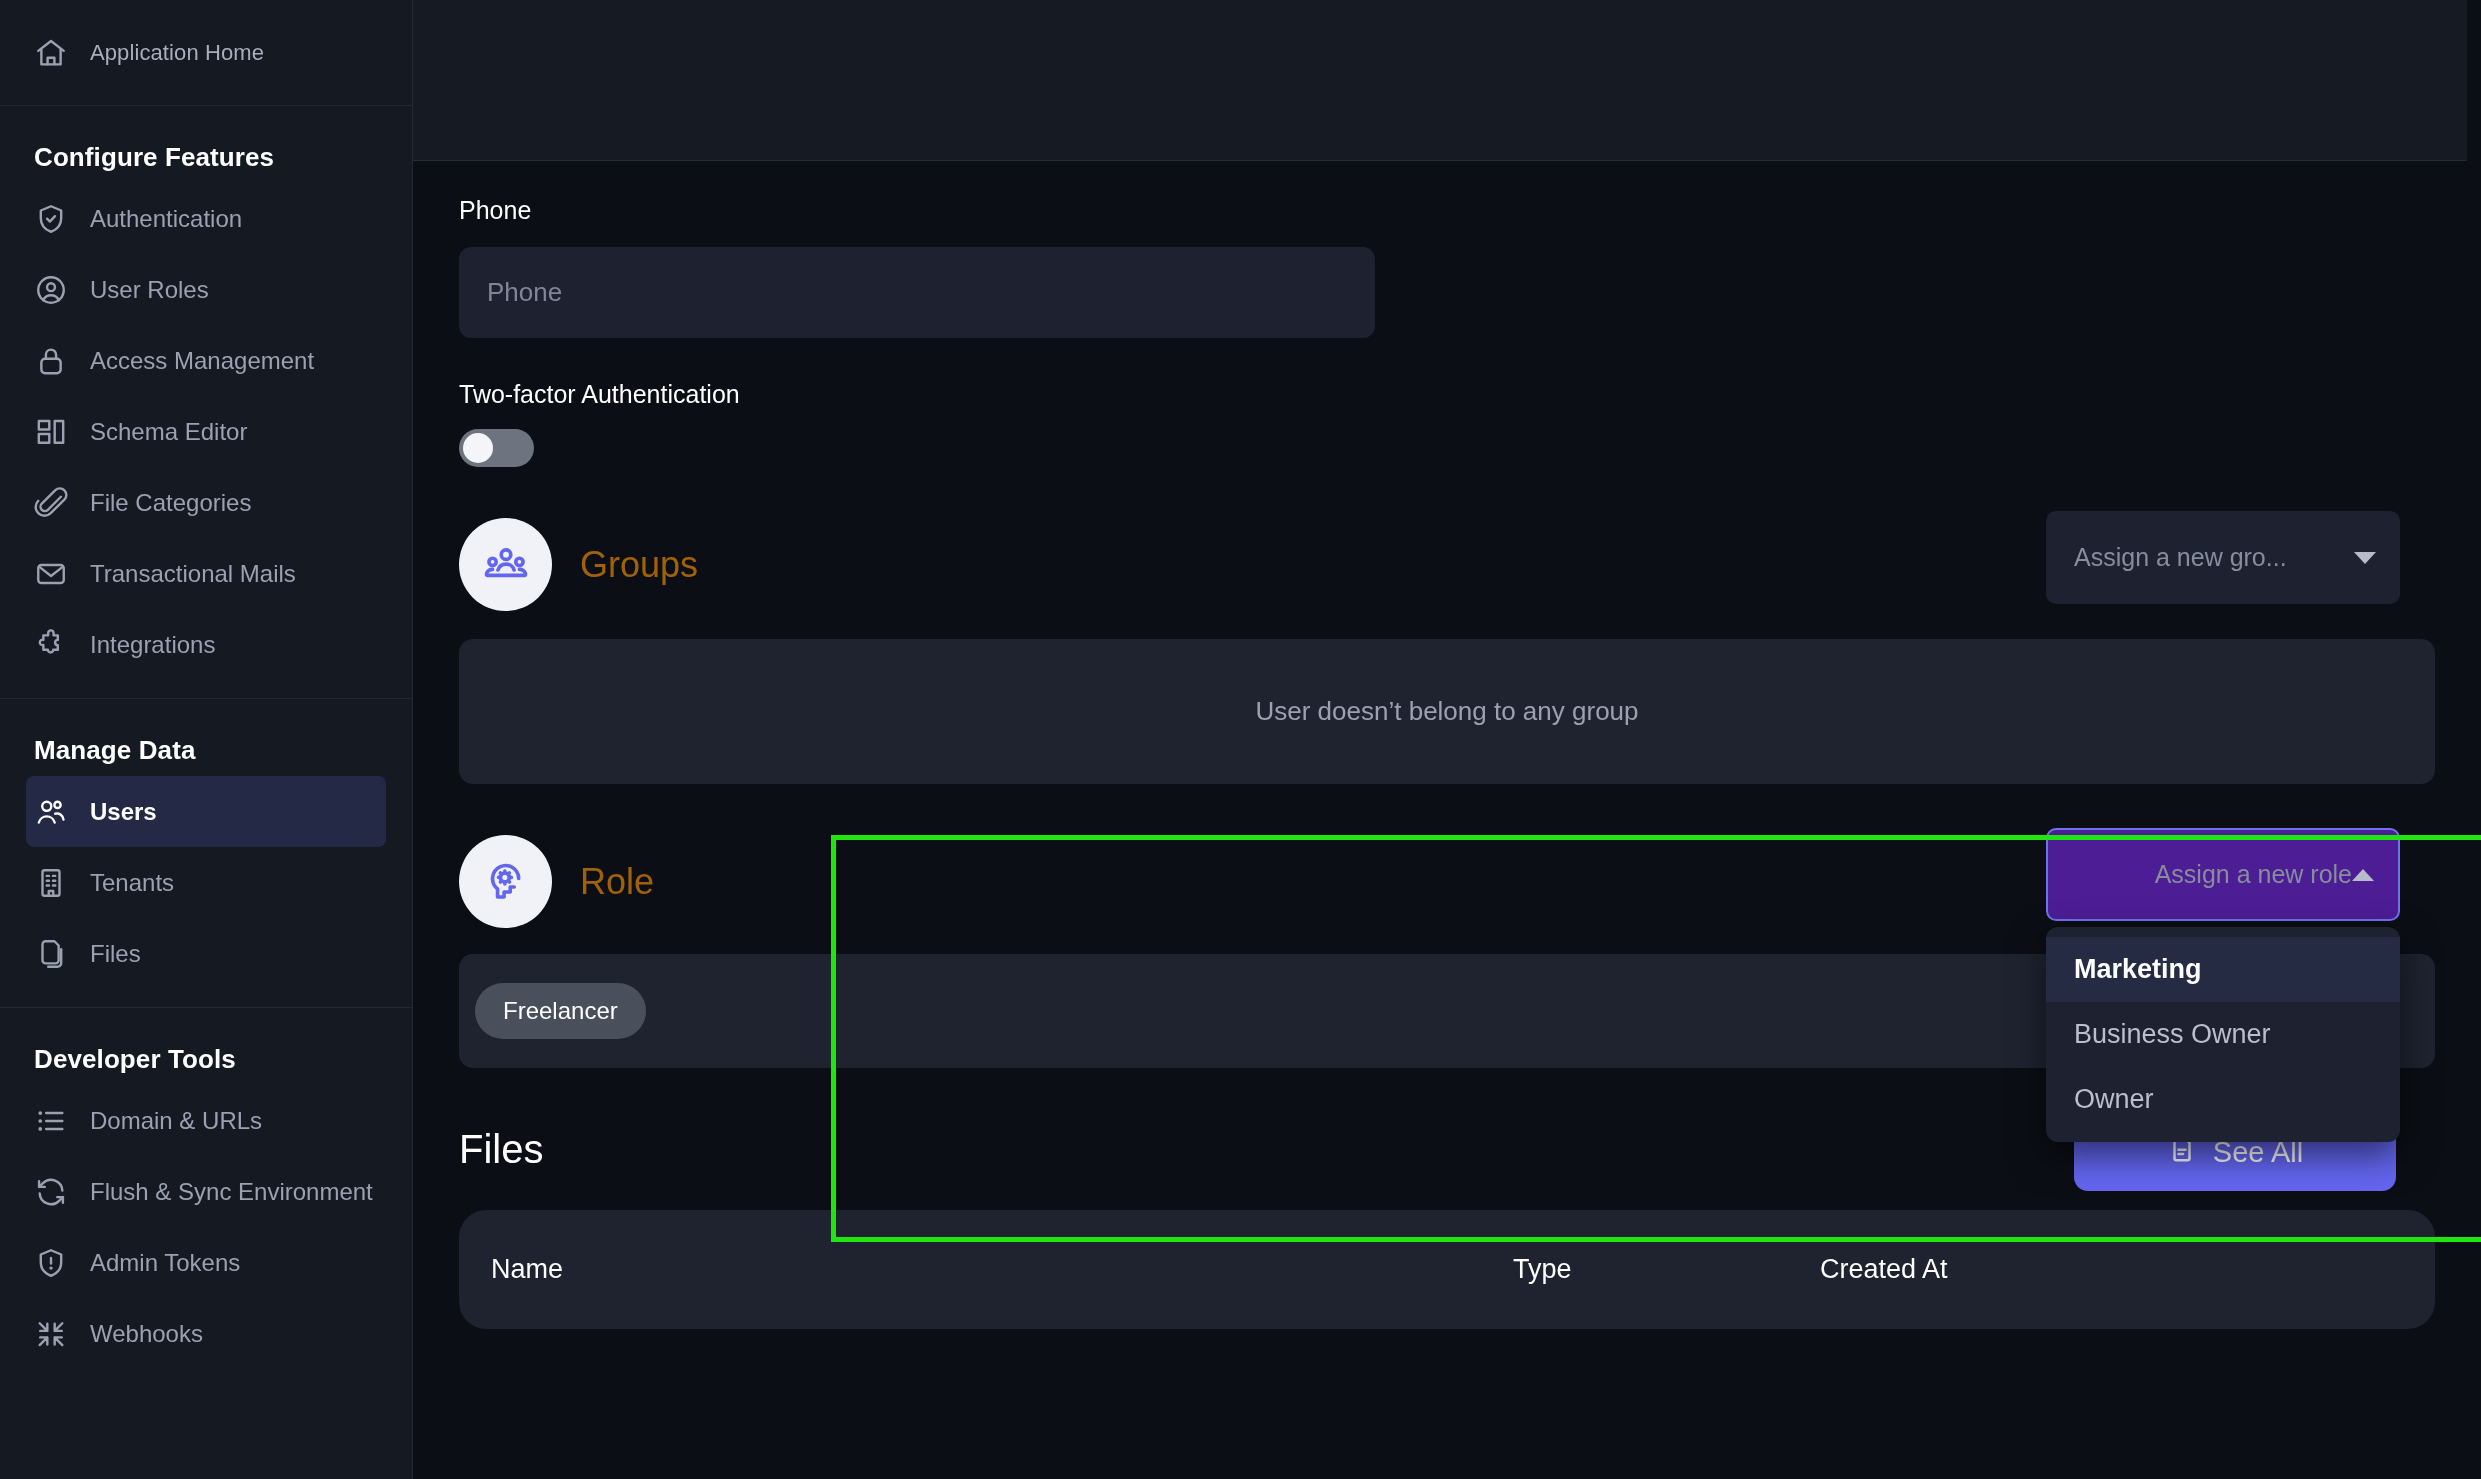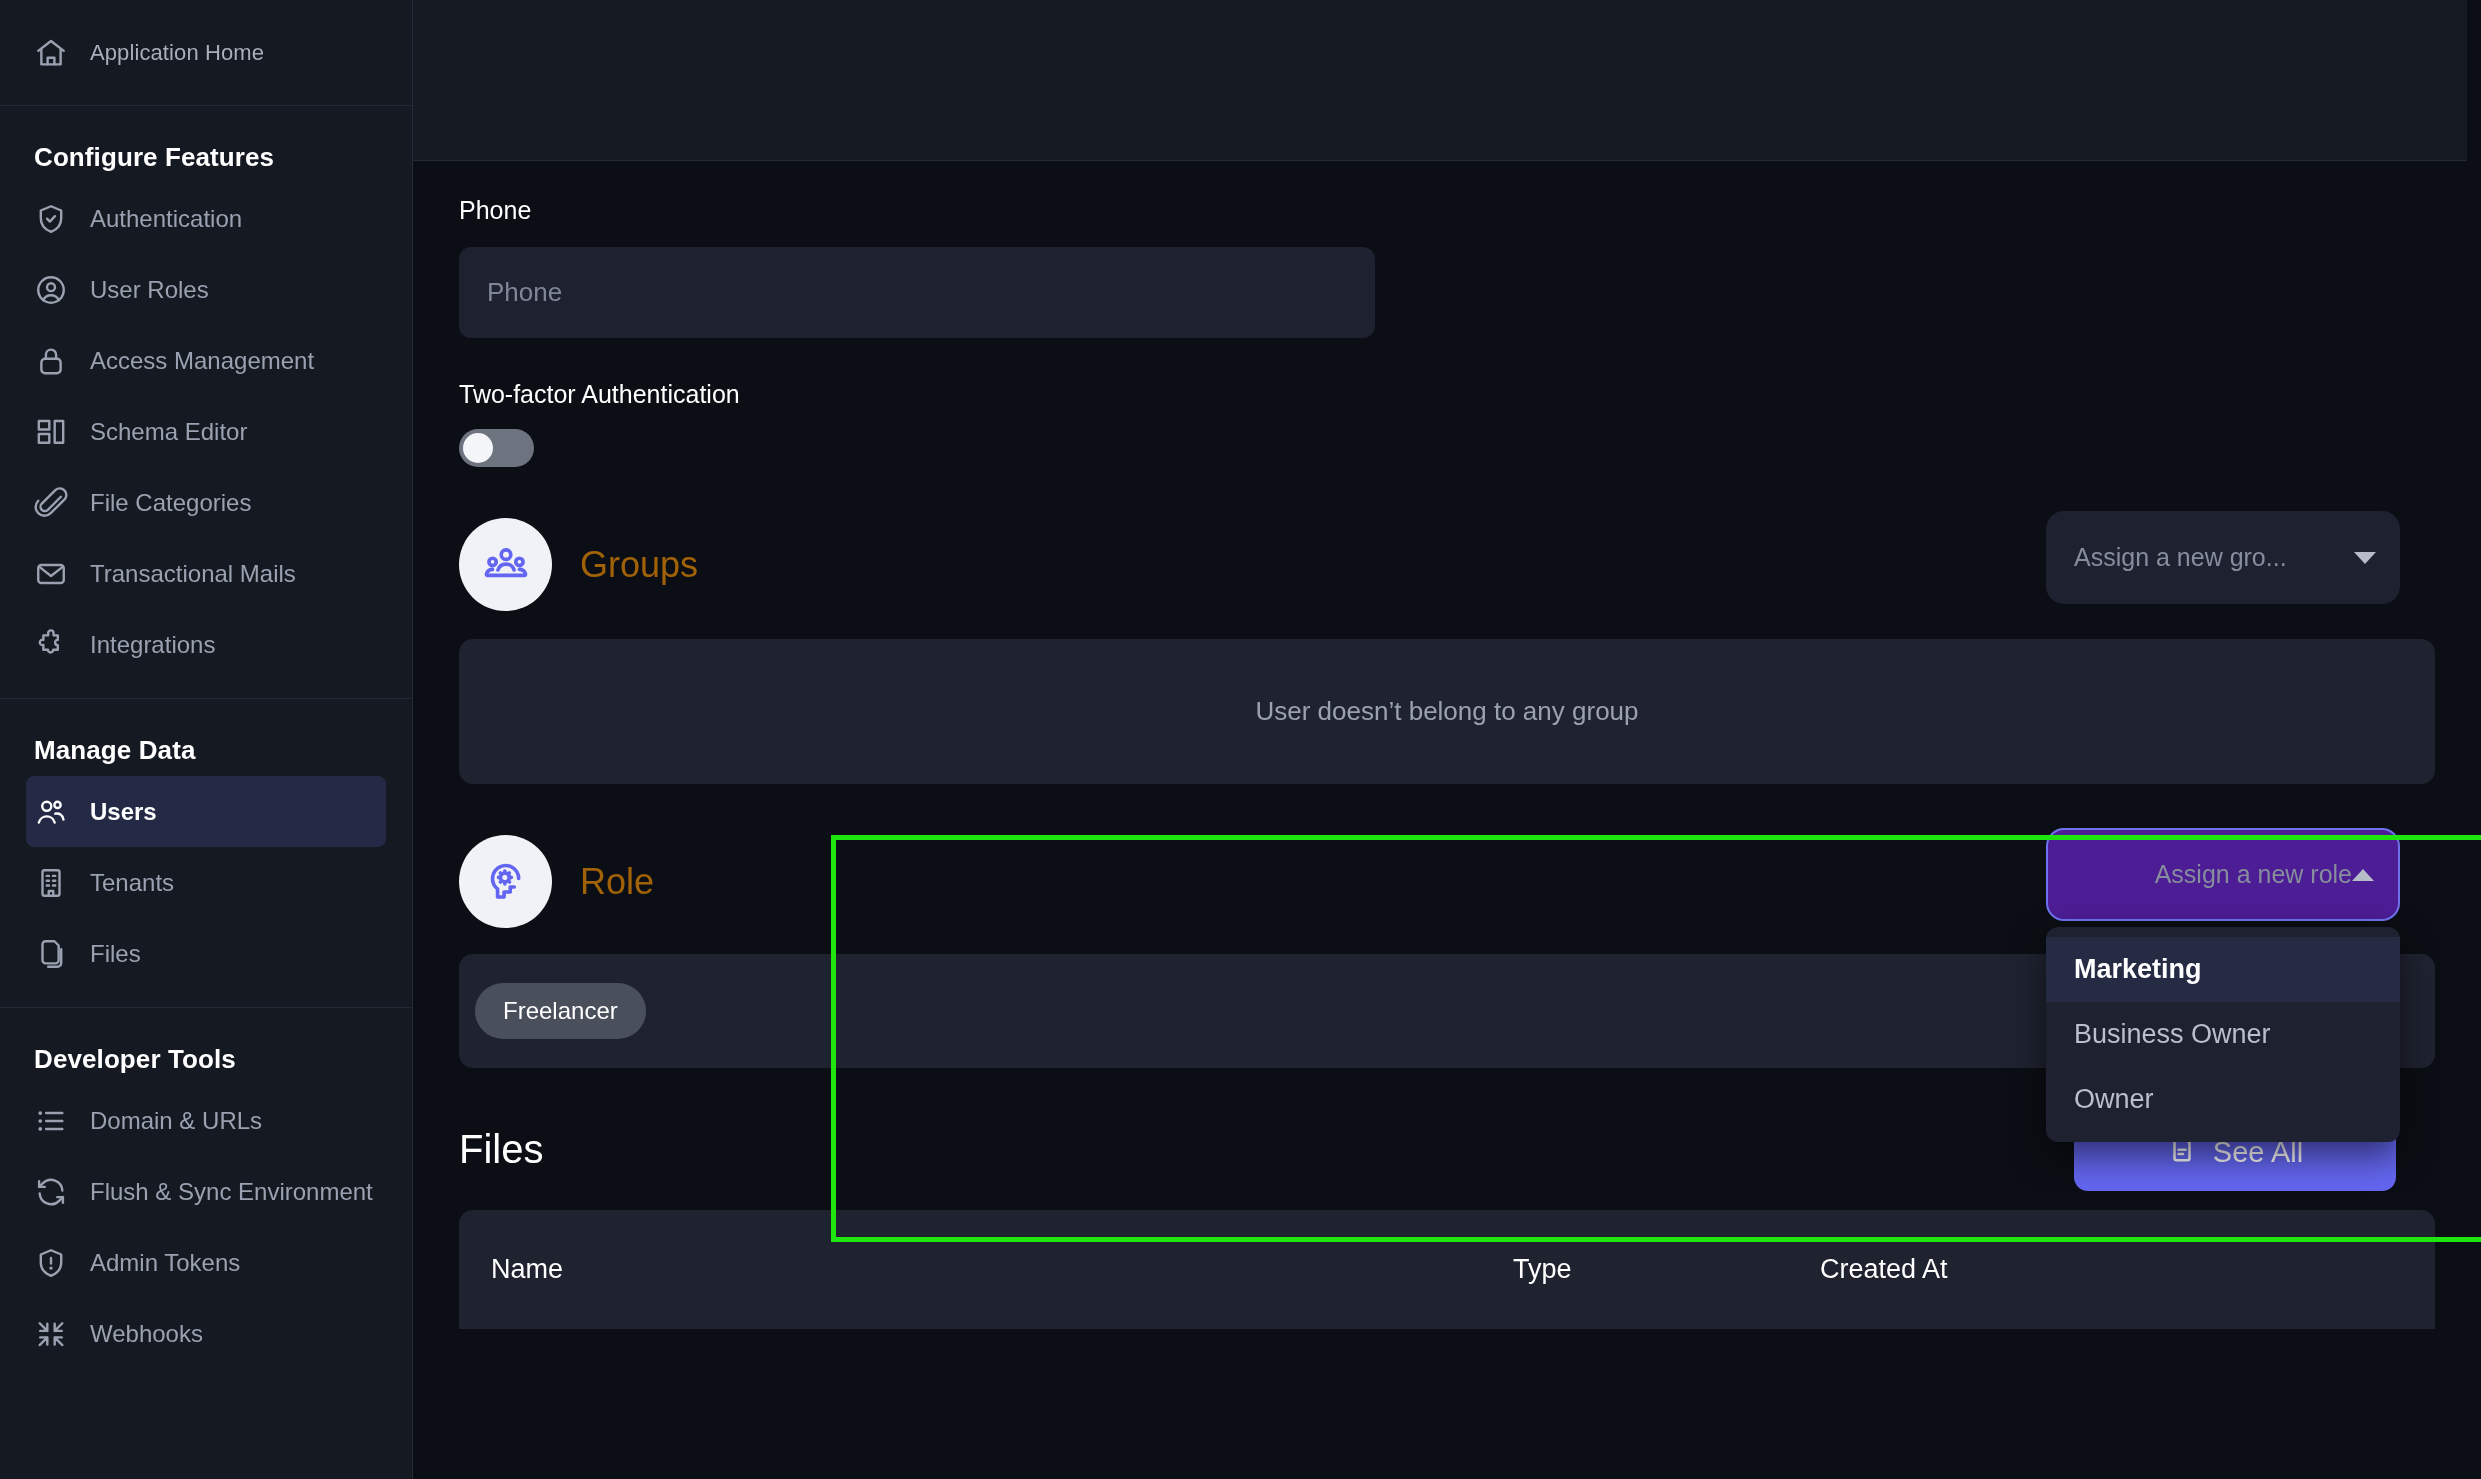--- a/index.html
+++ b/index.html
@@ -74,21 +74,21 @@
   }
   .sec-avatar svg { width: 46px; height: 46px; stroke: #6366f1; fill: none;
                     stroke-width: 1.9; stroke-linecap: round; stroke-linejoin: round; }
   .sec-title { font-size: 36px; color: #a16207; }
 
   .sec-row { position: relative; }
   .sec-assign { position: absolute; right: 81px; top: 0; }
 
   .select-box {
     width: 354px; height: 93px; background: #1e2230;
-    border-radius: 18px; display: flex; align-items: center;
+    border-radius: 10px; display: flex; align-items: center;
     padding: 0 24px 0 28px; cursor: pointer;
   }
   .select-box .sel-text { flex: 1 1 auto; font-size: 25px; color: #868d9c; white-space: nowrap; }
   .caret { width: 0; height: 0; border-left: 11px solid transparent; border-right: 11px solid transparent; }
   .caret-down { border-top: 12px solid #b7bcc8; }
   .caret-up { border-bottom: 12px solid #b7bcc8; }
 
   .select-box.open { background: #4c1d95; border: 2px solid #6f72ef; text-align: right; }
 
   .empty-panel {
@@ -133,21 +133,21 @@
     position: absolute; right: 85px; top: 46px;
     width: 322px; height: 77px; background: #6466f1; border: none; border-radius: 14px;
     display: flex; align-items: center; justify-content: center; gap: 16px;
     color: #ffffff; font-size: 29px; cursor: pointer; font-family: "Liberation Sans", sans-serif;
   }
   .see-all svg { width: 30px; height: 34px; stroke: #ffffff; fill: none; stroke-width: 2; }
 
   .files-table {
     margin: 38px 46px 0 46px; background: #1f2330;
     border-top-left-radius: 14px; border-top-right-radius: 14px;
-    height: 119px; display: flex; align-items: center;
+    height: 119px; display: flex; align-items: center; border-radius: 27px;
   }
   .th { font-size: 27px; color: #ffffff; }
   .th-name { padding-left: 32px; width: 1054px; }
   .th-type { width: 307px; }
   .th-created { }
 
   .scrollbar {
     position: absolute; right: 0; top: 0; width: 14px; height: 1479px;
     background: #0b0e14;
   }

